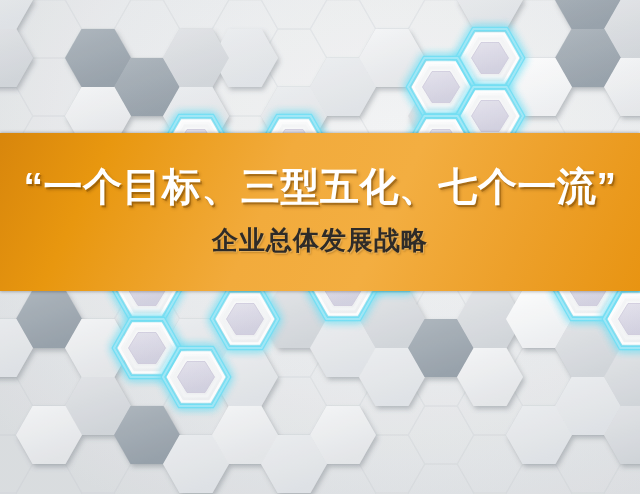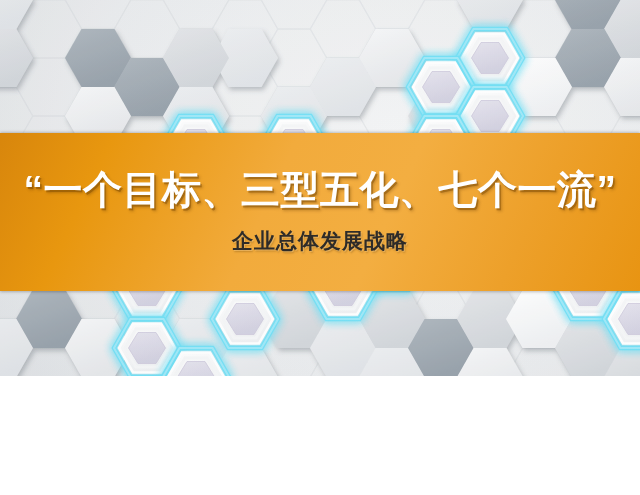--- a/index.html
+++ b/index.html
@@ -7,21 +7,21 @@
     padding: 0;
     background: #ffffff;
   }
   body {
     font-family: "Liberation Sans", "DejaVu Sans", sans-serif;
   }
 
   #slide {
     position: relative;
     width: 640px;
-    height: 376px;
+    height: 494px;
     overflow: hidden;
     background: #f97316;
   }
 
   
   #hex-bg {
     position: absolute;
     inset: 0;
     width: 640px;
     height: 495px;
@@ -61,21 +61,21 @@
     white-space: nowrap;
     text-shadow:
       1.5px 1.5px 0 rgba(120,70,0,0.42),
       2.5px 2.5px 3px rgba(90,50,0,0.30);
   }
 
   #sub-title {
     margin: 16px 0 0 0;
     padding: 0;
     color: #2e2b28;
-    font-size: 21px;
+    font-size: 26px;
     font-weight: bold;
     letter-spacing: 1px;
     white-space: nowrap;
     text-shadow:
       1px 1px 0 rgba(255,210,140,0.45),
       1.5px 1.5px 2px rgba(80,45,0,0.28);
   }
 </style>
 </head>
 <body>

